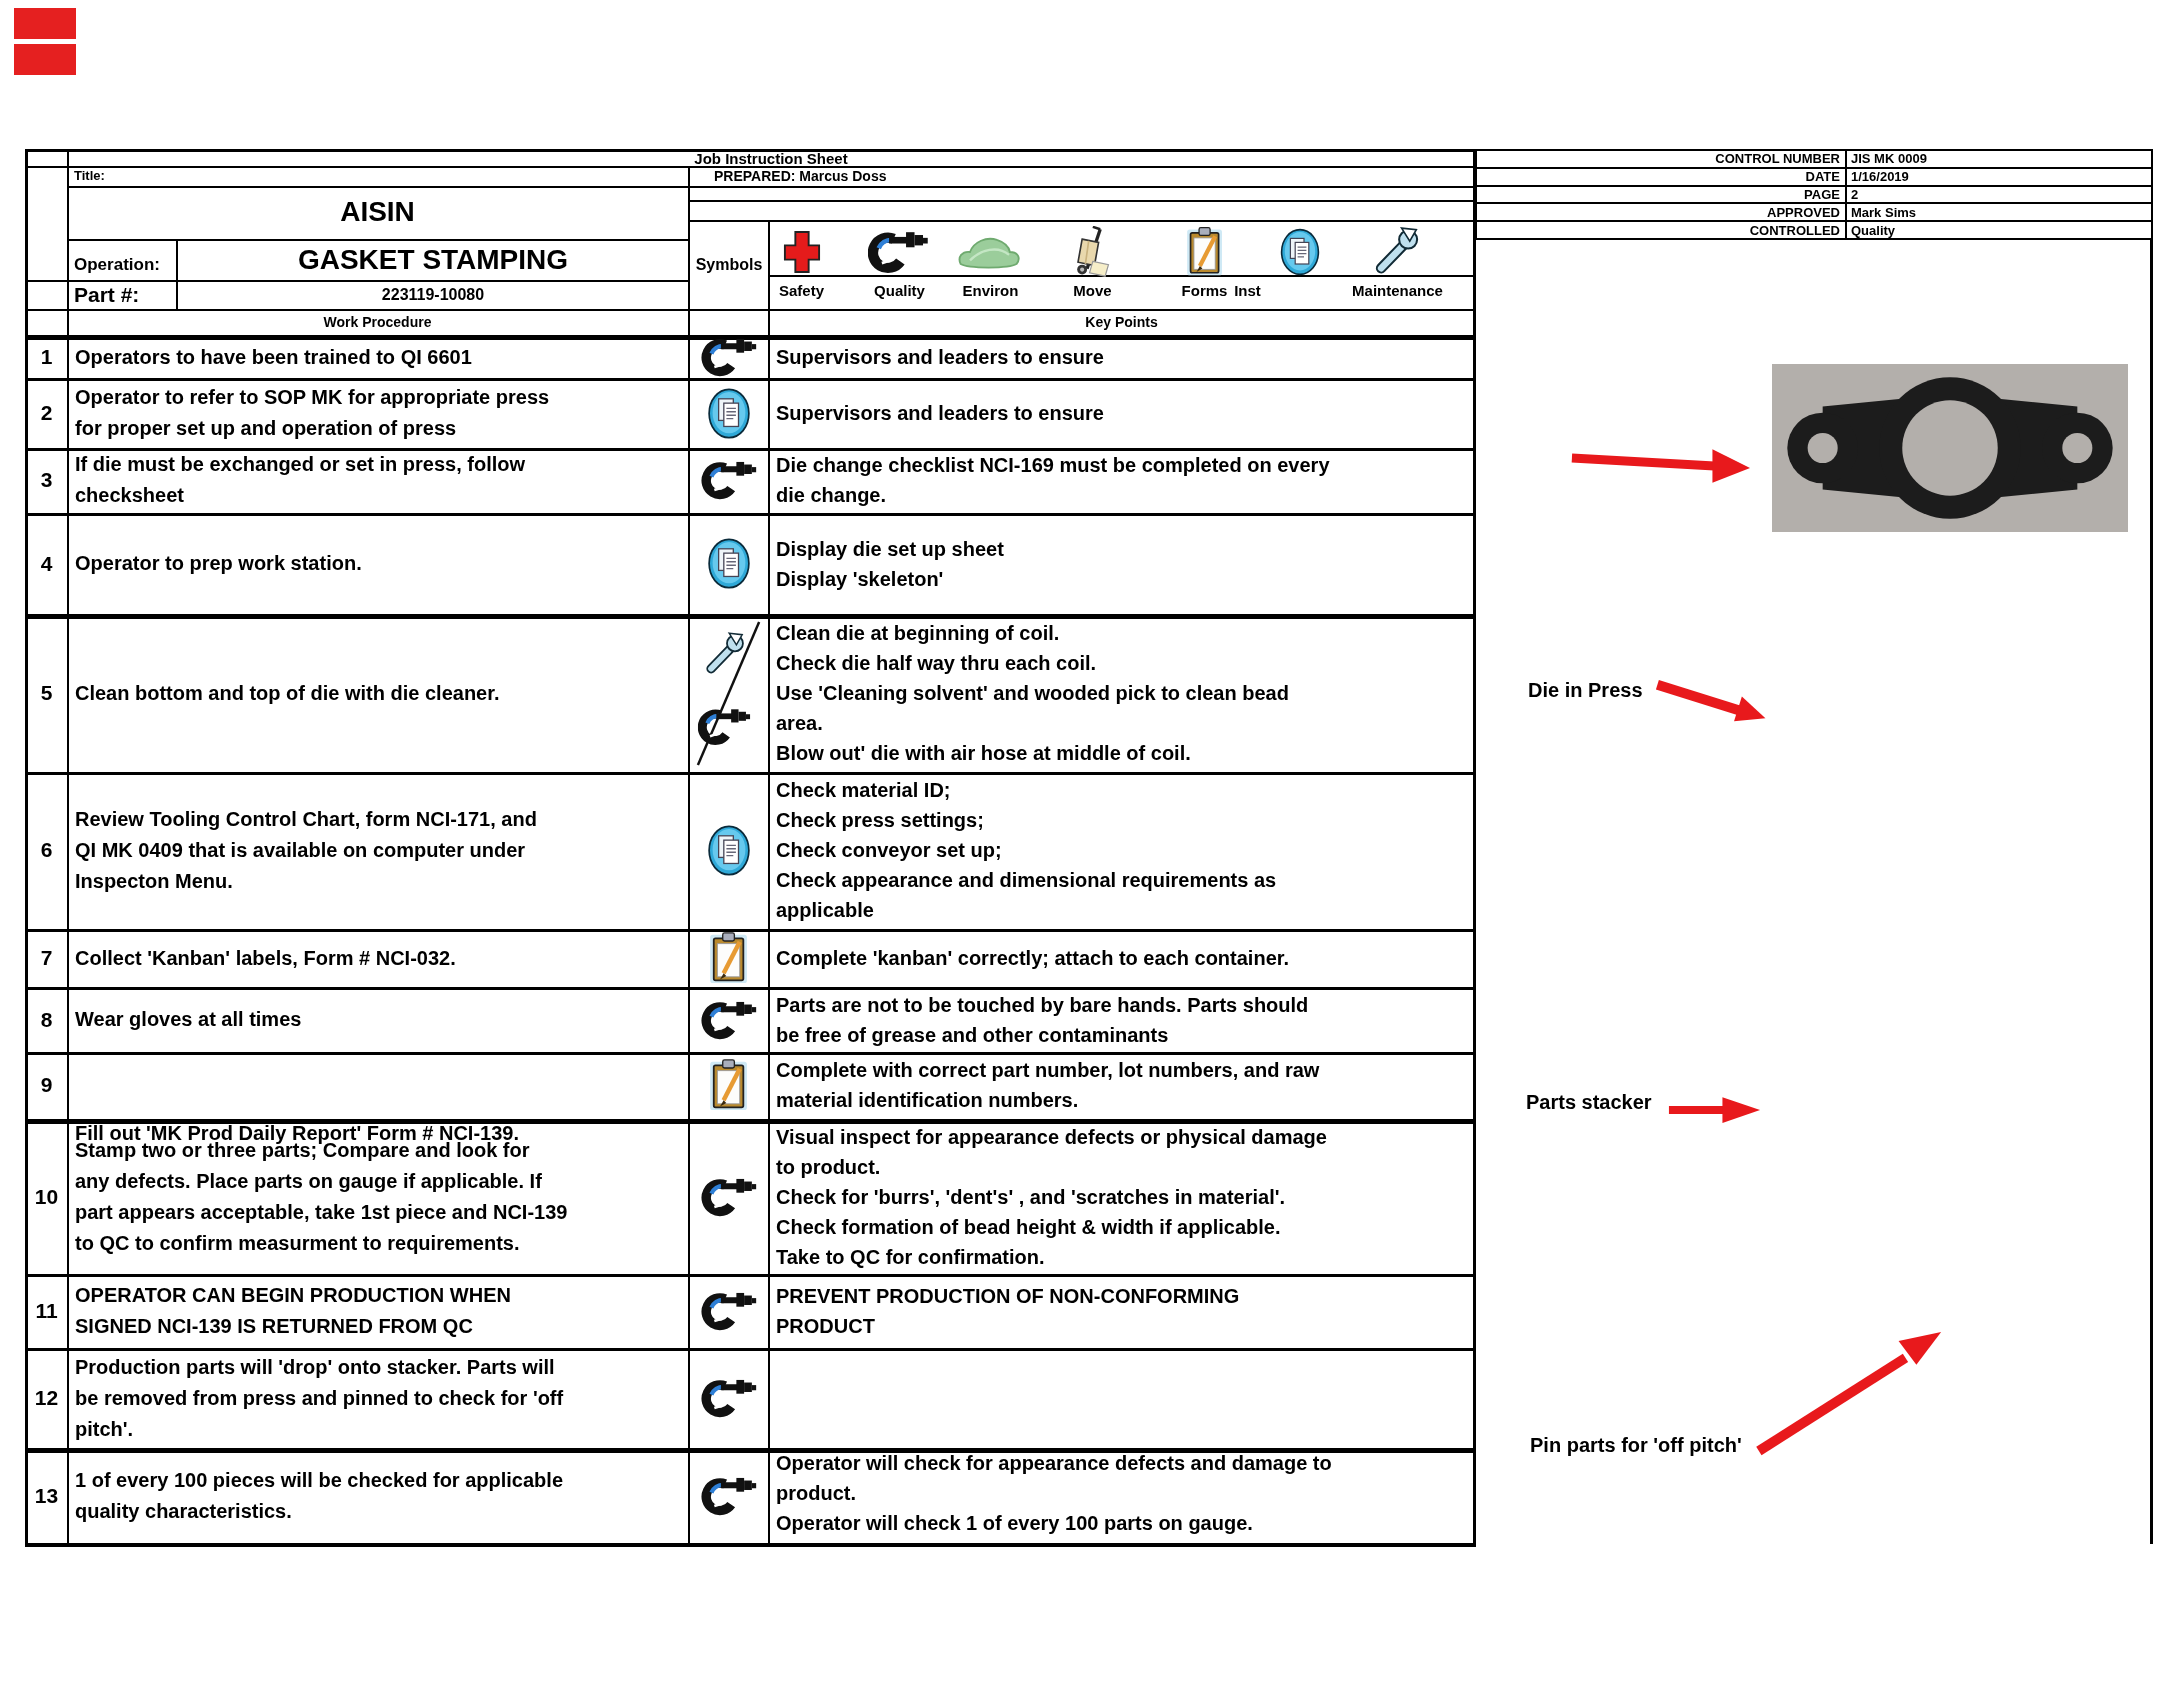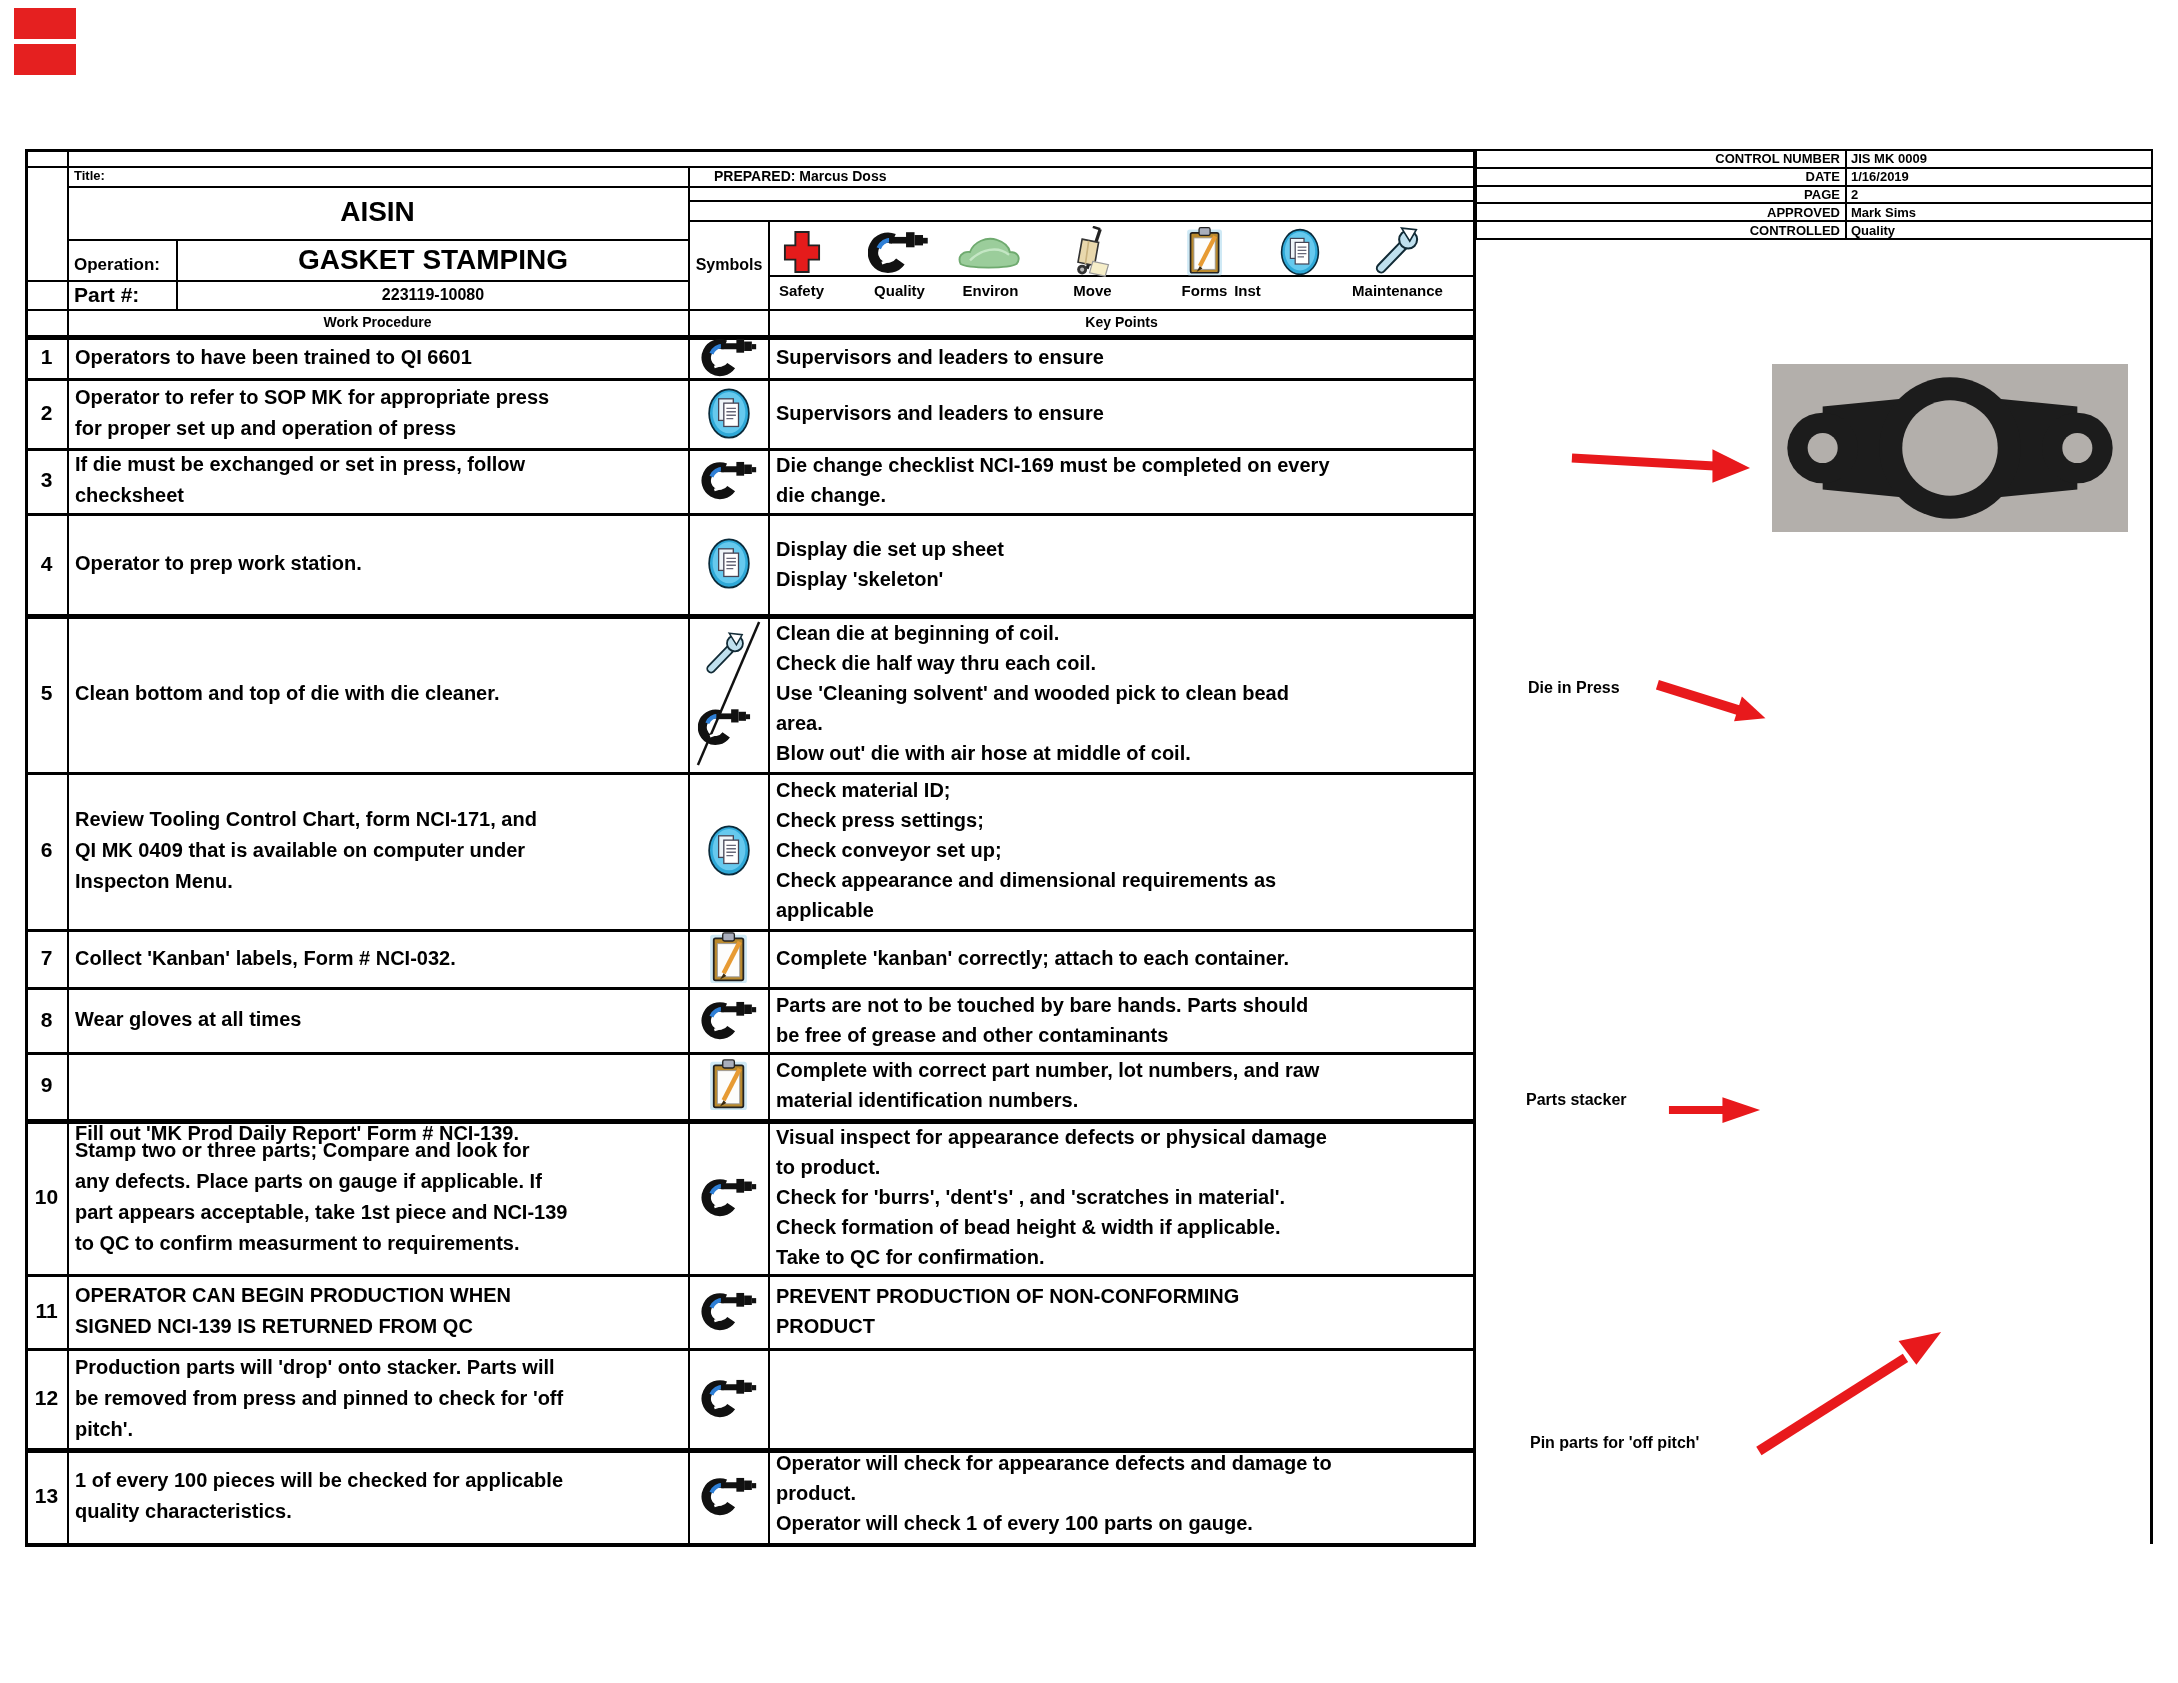--- a/index.html
+++ b/index.html
@@ -19,21 +19,21 @@
   .icolabel{position:absolute;font-size:15px;text-align:center;}
   #controlblock{position:absolute;left:1475px;top:149px;width:678px;height:91px;
      border:2px solid #000;box-sizing:border-box;display:flex;flex-direction:column;}
   #controlblock .crow{flex:1;display:flex;border-bottom:2px solid #000;}
   #controlblock .crow:last-child{border-bottom:none;}
   #controlblock .clabel{width:370px;border-right:2px solid #000;display:flex;align-items:center;
      justify-content:flex-end;padding-right:5px;font-size:13px;box-sizing:border-box;}
   #controlblock .cvalue{flex:1;display:flex;align-items:center;padding-left:4px;font-size:13px;}
   #photo{position:absolute;left:1772px;top:364px;width:356px;height:168px;background:var(--photo-bg,#b3afab);}
   .arrow{position:absolute;}
-  .annot{position:absolute;font-size:16px;}
+  .annot{position:absolute;font-size:20px;}
   svg{display:block;}
 </style>
 </head>
 <body>
 
 <div id="sheet">
 
   <svg width="0" height="0" style="position:absolute" aria-hidden="true">
     <defs>
       <symbol id="ic-mic" viewBox="0 0 64 48">
@@ -113,20 +113,21 @@
   <div class="hl" style="left:25px;top:1543px;width:1450px;height:4px"></div>
 
   <div class="vl" style="left:25px;top:149px;width:3px;height:1398px"></div>
   <div class="vl" style="left:67px;top:149px;width:2px;height:1398px"></div>
   <div class="vl" style="left:176px;top:239px;width:2px;height:70px"></div>
   <div class="vl" style="left:688px;top:166px;width:2px;height:1380px"></div>
   <div class="vl" style="left:768px;top:220px;width:2px;height:1327px"></div>
   <div class="vl" style="left:1473px;top:149px;width:3px;height:1398px"></div>
   <div class="vl" style="left:2150px;top:240px;width:3px;height:1304px"></div>
 
+  <div class="t center" style="left:67px;top:149px;width:1408px;height:18px;font-size:15px;">Job Instruction Sheet</div>
   <div class="t" style="left:74px;top:168px;font-size:13px;">Title:</div>
   <div class="t" style="left:714px;top:168px;font-size:14px;">PREPARED:  Marcus Doss</div>
   <div class="t center" style="left:67px;top:186px;width:621px;height:52px;font-size:28px;">AISIN</div>
   <div class="t" style="left:74px;top:255px;font-size:17px;">Operation:</div>
   <div class="t center" style="left:178px;top:239px;width:510px;height:42px;font-size:28px;">GASKET STAMPING</div>
   <div class="t" style="left:74px;top:283px;font-size:21px;">Part #:</div>
   <div class="t center" style="left:178px;top:280px;width:510px;height:29px;font-size:16px;">223119-10080</div>
   <div class="t center" style="left:690px;top:220px;width:78px;height:89px;font-size:16px;">Symbols</div>
   <div class="t center" style="left:67px;top:309px;width:621px;height:26px;font-size:14px;">Work Procedure</div>
   <div class="t center" style="left:770px;top:309px;width:703px;height:26px;font-size:14px;">Key Points</div>

